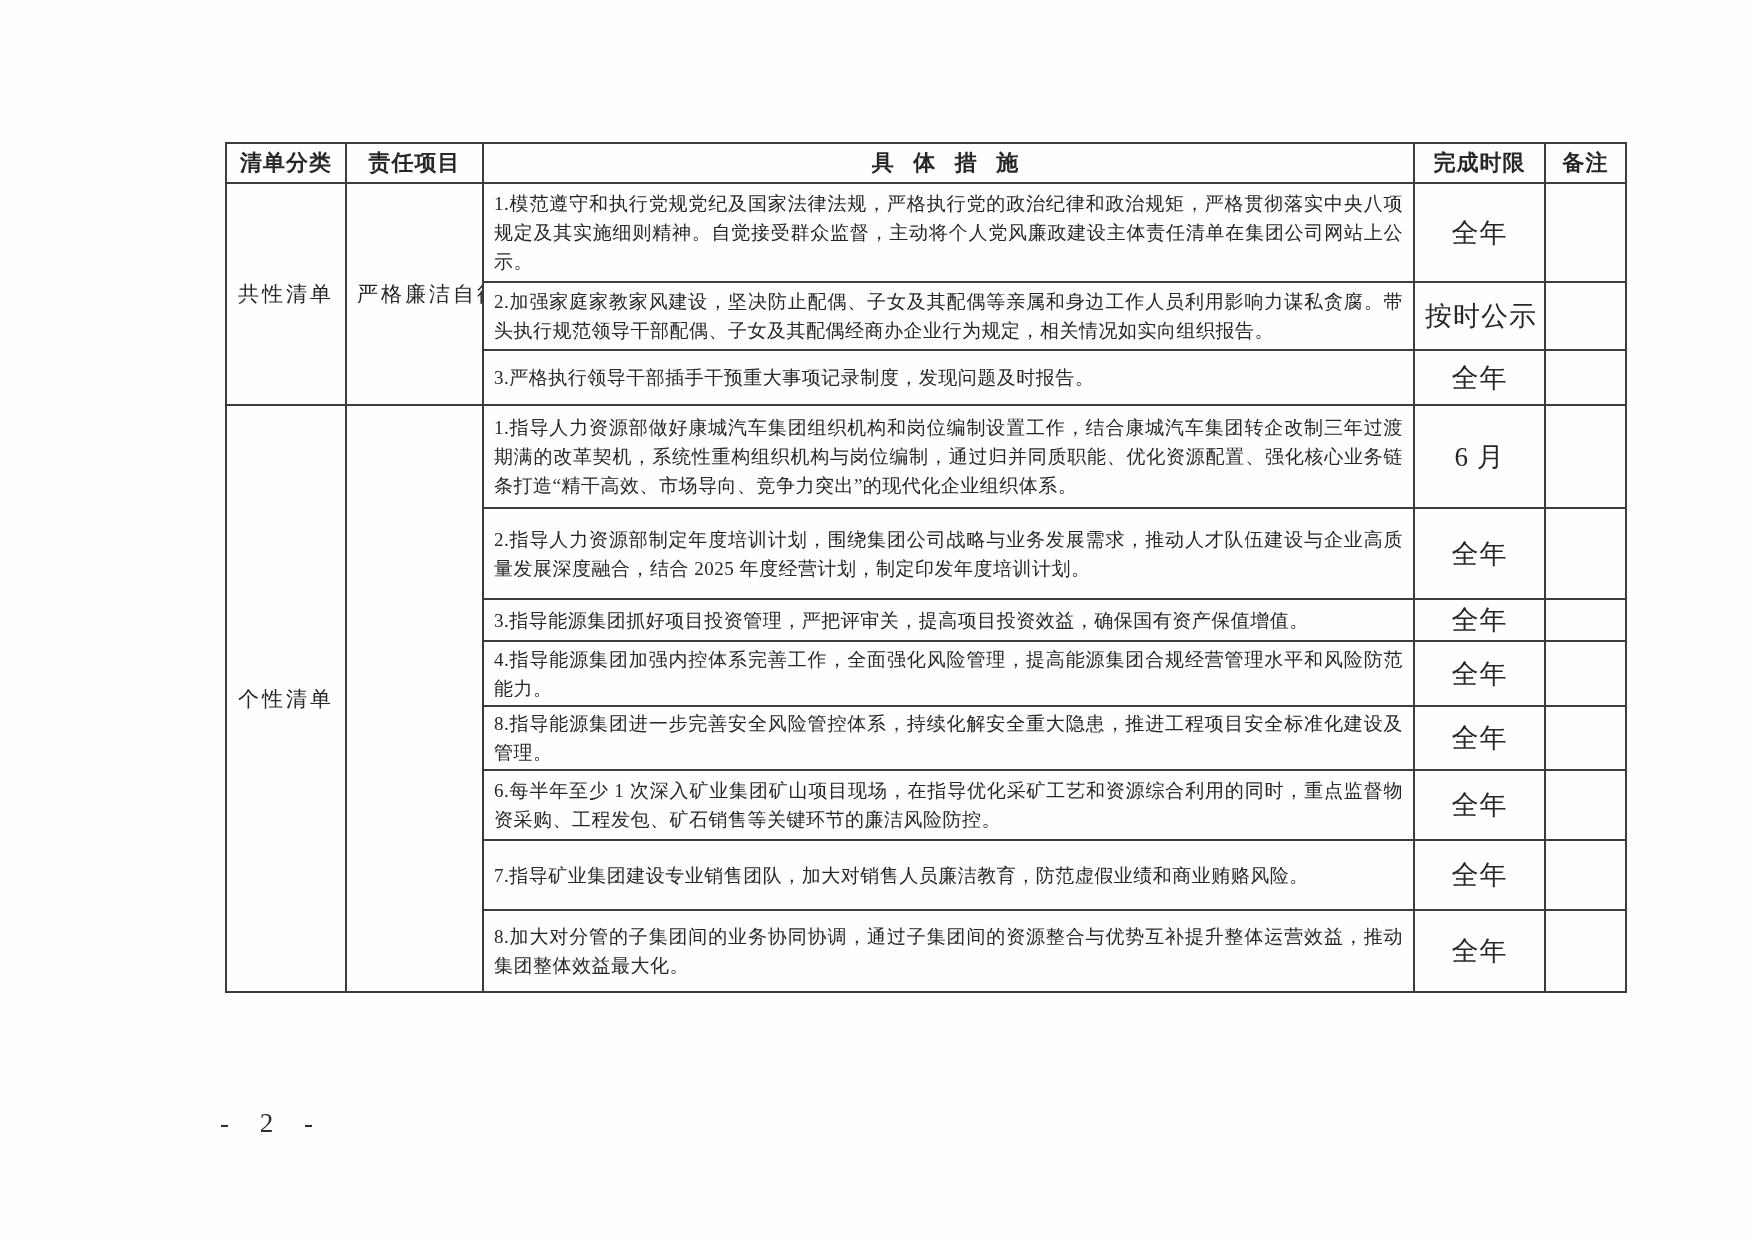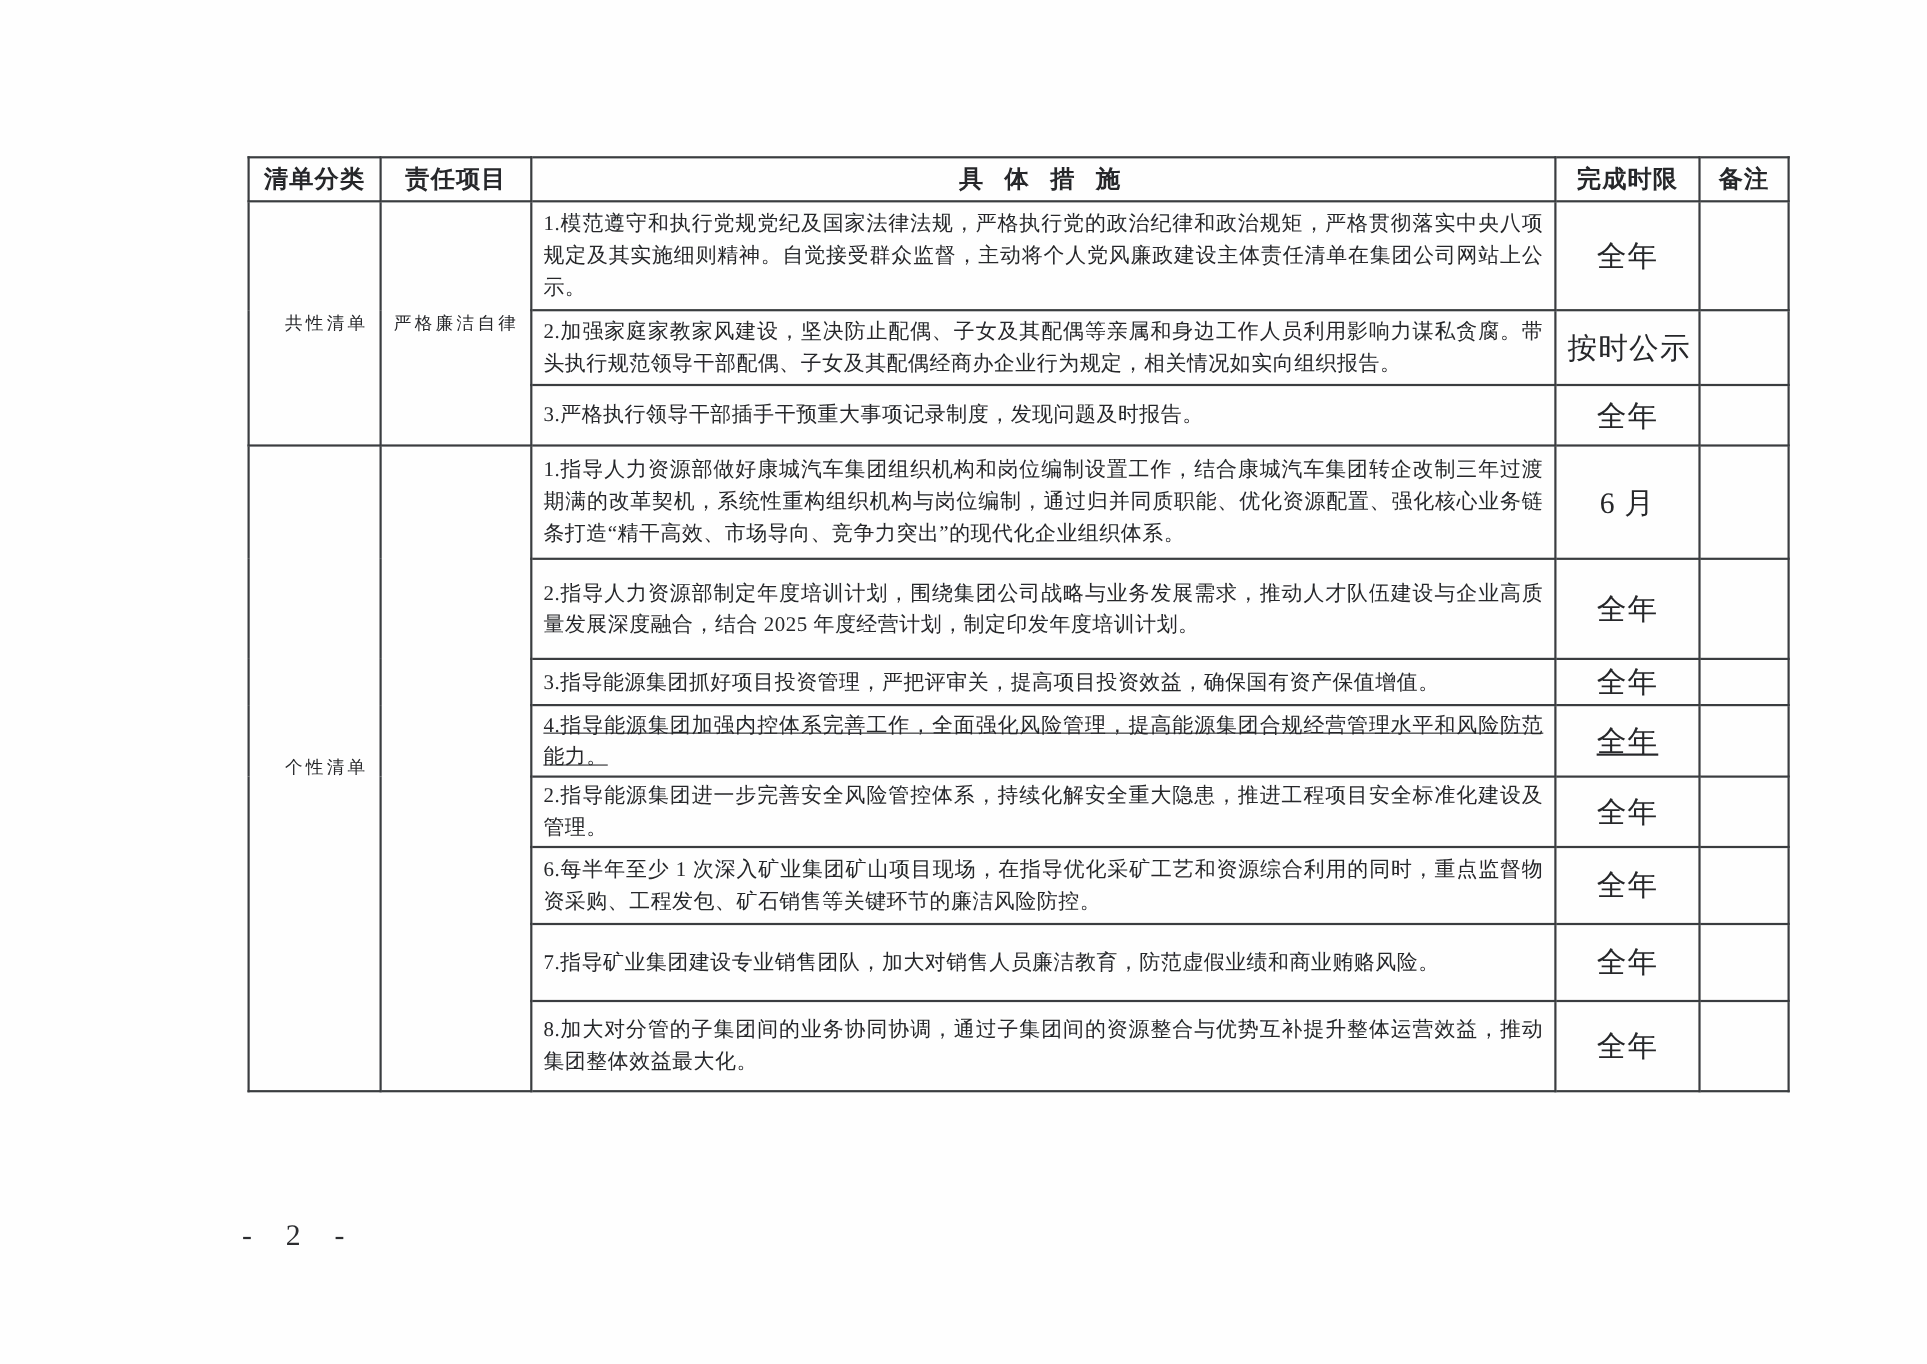--- a/index.html
+++ b/index.html
@@ -34,22 +34,22 @@
   th {
     font-size: 22px;
     font-weight: bold;
     text-align: center;
     vertical-align: middle;
     letter-spacing: 1px;
     white-space: nowrap;
   }
   th.measures-th { letter-spacing: 7px; }
   td.cat-cell, td.proj-cell {
-    font-size: 16px;
-    text-align: right;
+    font-size: 21px;
+    text-align: center;
     vertical-align: middle;
     letter-spacing: 3px;
     white-space: nowrap;
   }
   td.measure-cell {
     font-size: 19px;
     line-height: 29px;
     text-align: justify;
     vertical-align: middle;
     letter-spacing: 0.5px;
@@ -68,21 +68,21 @@
     vertical-align: middle;
   }
   
   tr.h40  { height: 40px; }
   tr.h99  { height: 99px; }
   tr.h68  { height: 68px; border-radius: 29px; }
   tr.h55  { height: 55px; }
   tr.h103 { height: 103px; }
   tr.h102 { height: 91px; }
   tr.h45  { height: 42px; }
-  tr.h65  { height: 65px; text-decoration: underline; }
+  tr.h65  { height: 65px; }
   tr.h63  { height: 63px; }
   tr.h70  { height: 70px; }
   tr.h82  { height: 82px; }
   .page-num {
     position: absolute;
     left: 220px;
     top: 1108px;
     font-size: 27px;
     letter-spacing: 12px;
     color: #2c2d30;
@@ -147,21 +147,21 @@
         <td class="measure-cell">3.指导能源集团抓好项目投资管理，严把评审关，提高项目投资效益，确保国有资产保值增值。</td>
         <td class="deadline-cell">全年</td>
         <td class="remark-cell"></td>
       </tr>
       <tr class="h65">
         <td class="measure-cell">4.指导能源集团加强内控体系完善工作，全面强化风险管理，提高能源集团合规经营管理水平和风险防范能力。</td>
         <td class="deadline-cell">全年</td>
         <td class="remark-cell"></td>
       </tr>
       <tr class="h63">
-        <td class="measure-cell">2.指导能源集团进一步完善安全风险管控体系，持续化解安全重大隐患，推进工程项目安全标准化建设及管理。</td>
+        <td class="measure-cell">8.指导能源集团进一步完善安全风险管控体系，持续化解安全重大隐患，推进工程项目安全标准化建设及管理。</td>
         <td class="deadline-cell">全年</td>
         <td class="remark-cell"></td>
       </tr>
       <tr class="h70">
         <td class="measure-cell">6.每半年至少 1 次深入矿业集团矿山项目现场，在指导优化采矿工艺和资源综合利用的同时，重点监督物资采购、工程发包、矿石销售等关键环节的廉洁风险防控。</td>
         <td class="deadline-cell">全年</td>
         <td class="remark-cell"></td>
       </tr>
       <tr class="h70">
         <td class="measure-cell">7.指导矿业集团建设专业销售团队，加大对销售人员廉洁教育，防范虚假业绩和商业贿赂风险。</td>

